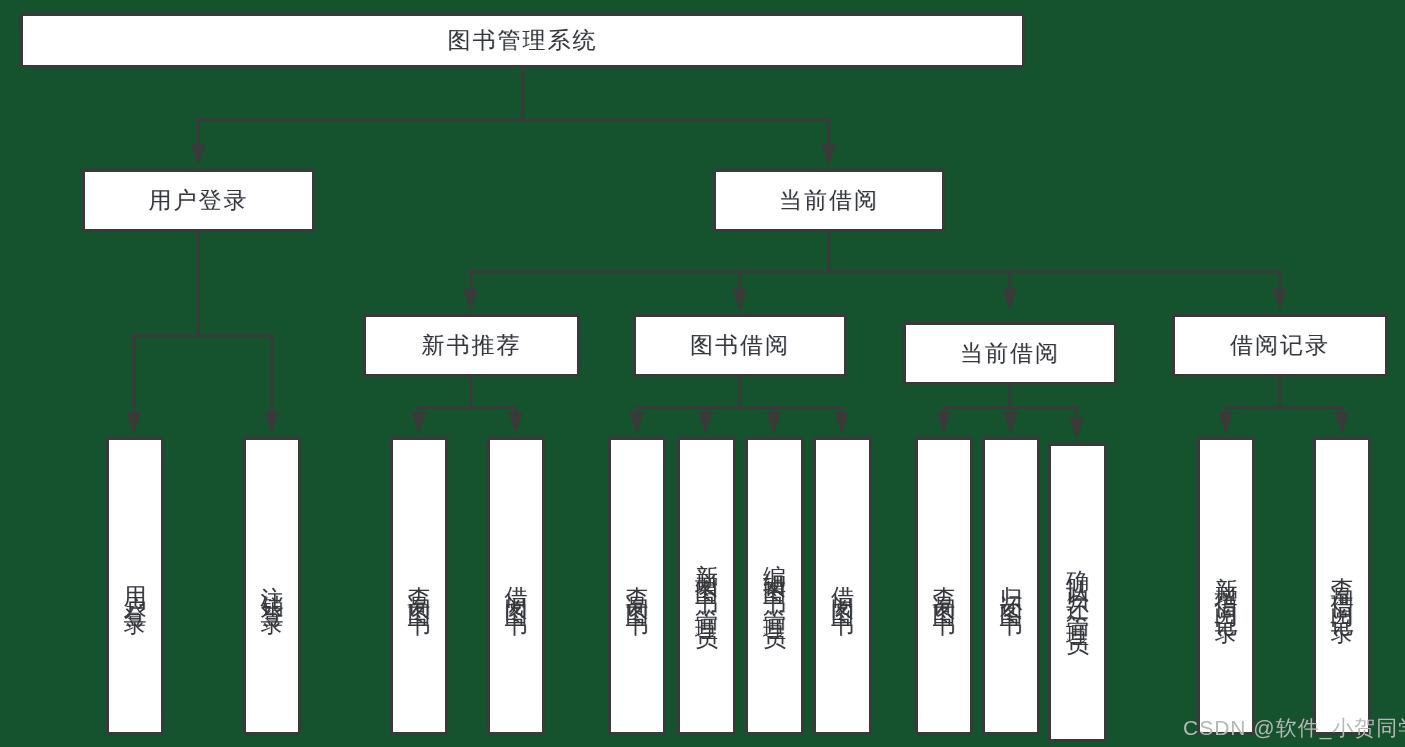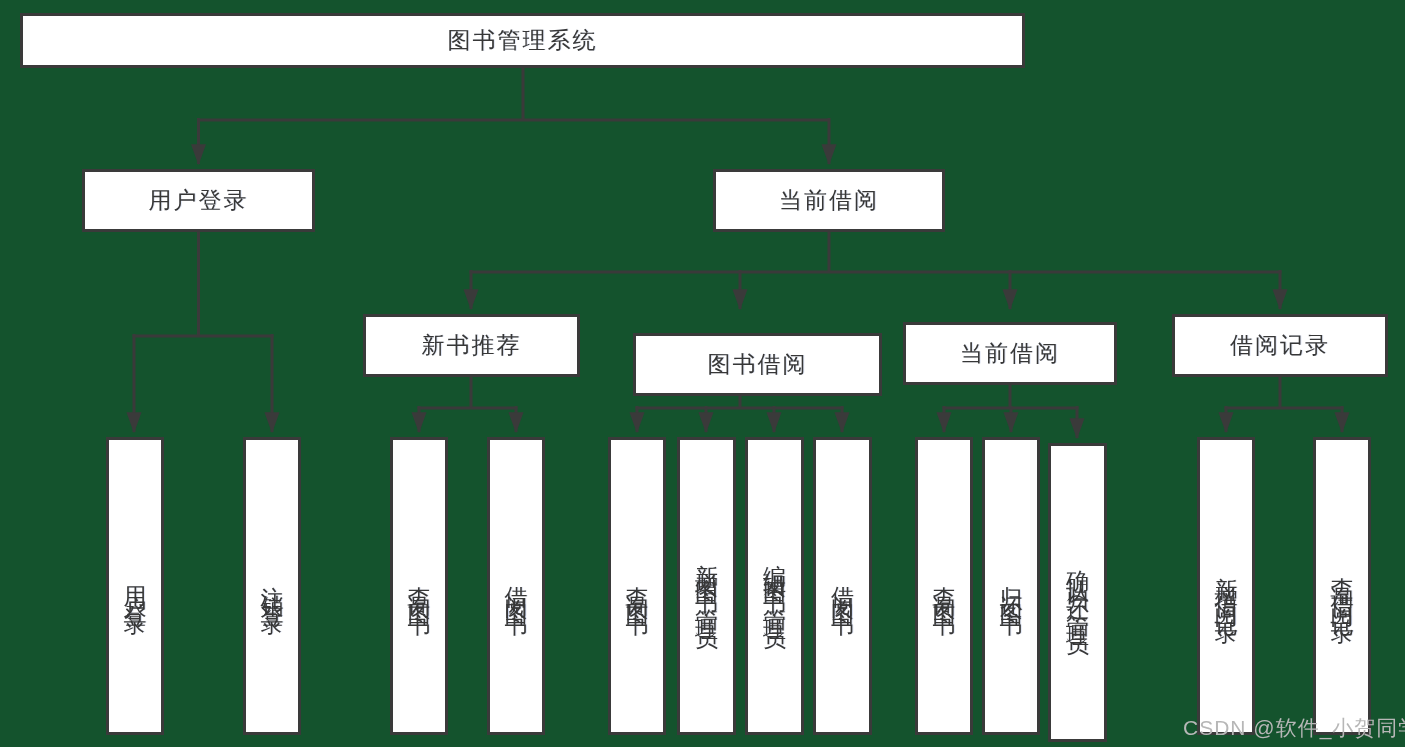--- a/index.html
+++ b/index.html
@@ -96,21 +96,21 @@
   <div class="node" style="left:82px;top:169px;width:233px;height:63px;">
     <span>用户登录</span>
   </div>
   <div class="node" style="left:713px;top:169px;width:232px;height:63px;">
     <span>当前借阅</span>
   </div>
 
   <div class="node" style="left:363px;top:314px;width:217px;height:63px;">
     <span>新书推荐</span>
   </div>
-  <div class="node" style="left:633px;top:314px;width:249px;height:63px;margin-top:19px;">
+  <div class="node" style="left:633px;top:314px;width:214px;height:63px;">
     <span>图书借阅</span>
   </div>
   <div class="node" style="left:903px;top:322px;width:214px;height:63px;">
     <span>当前借阅</span>
   </div>
   <div class="node" style="left:1172px;top:314px;width:216px;height:63px;">
     <span>借阅记录</span>
   </div>
 
   <div class="node vnode" style="left:106px;top:437px;width:58px;height:298px;">

